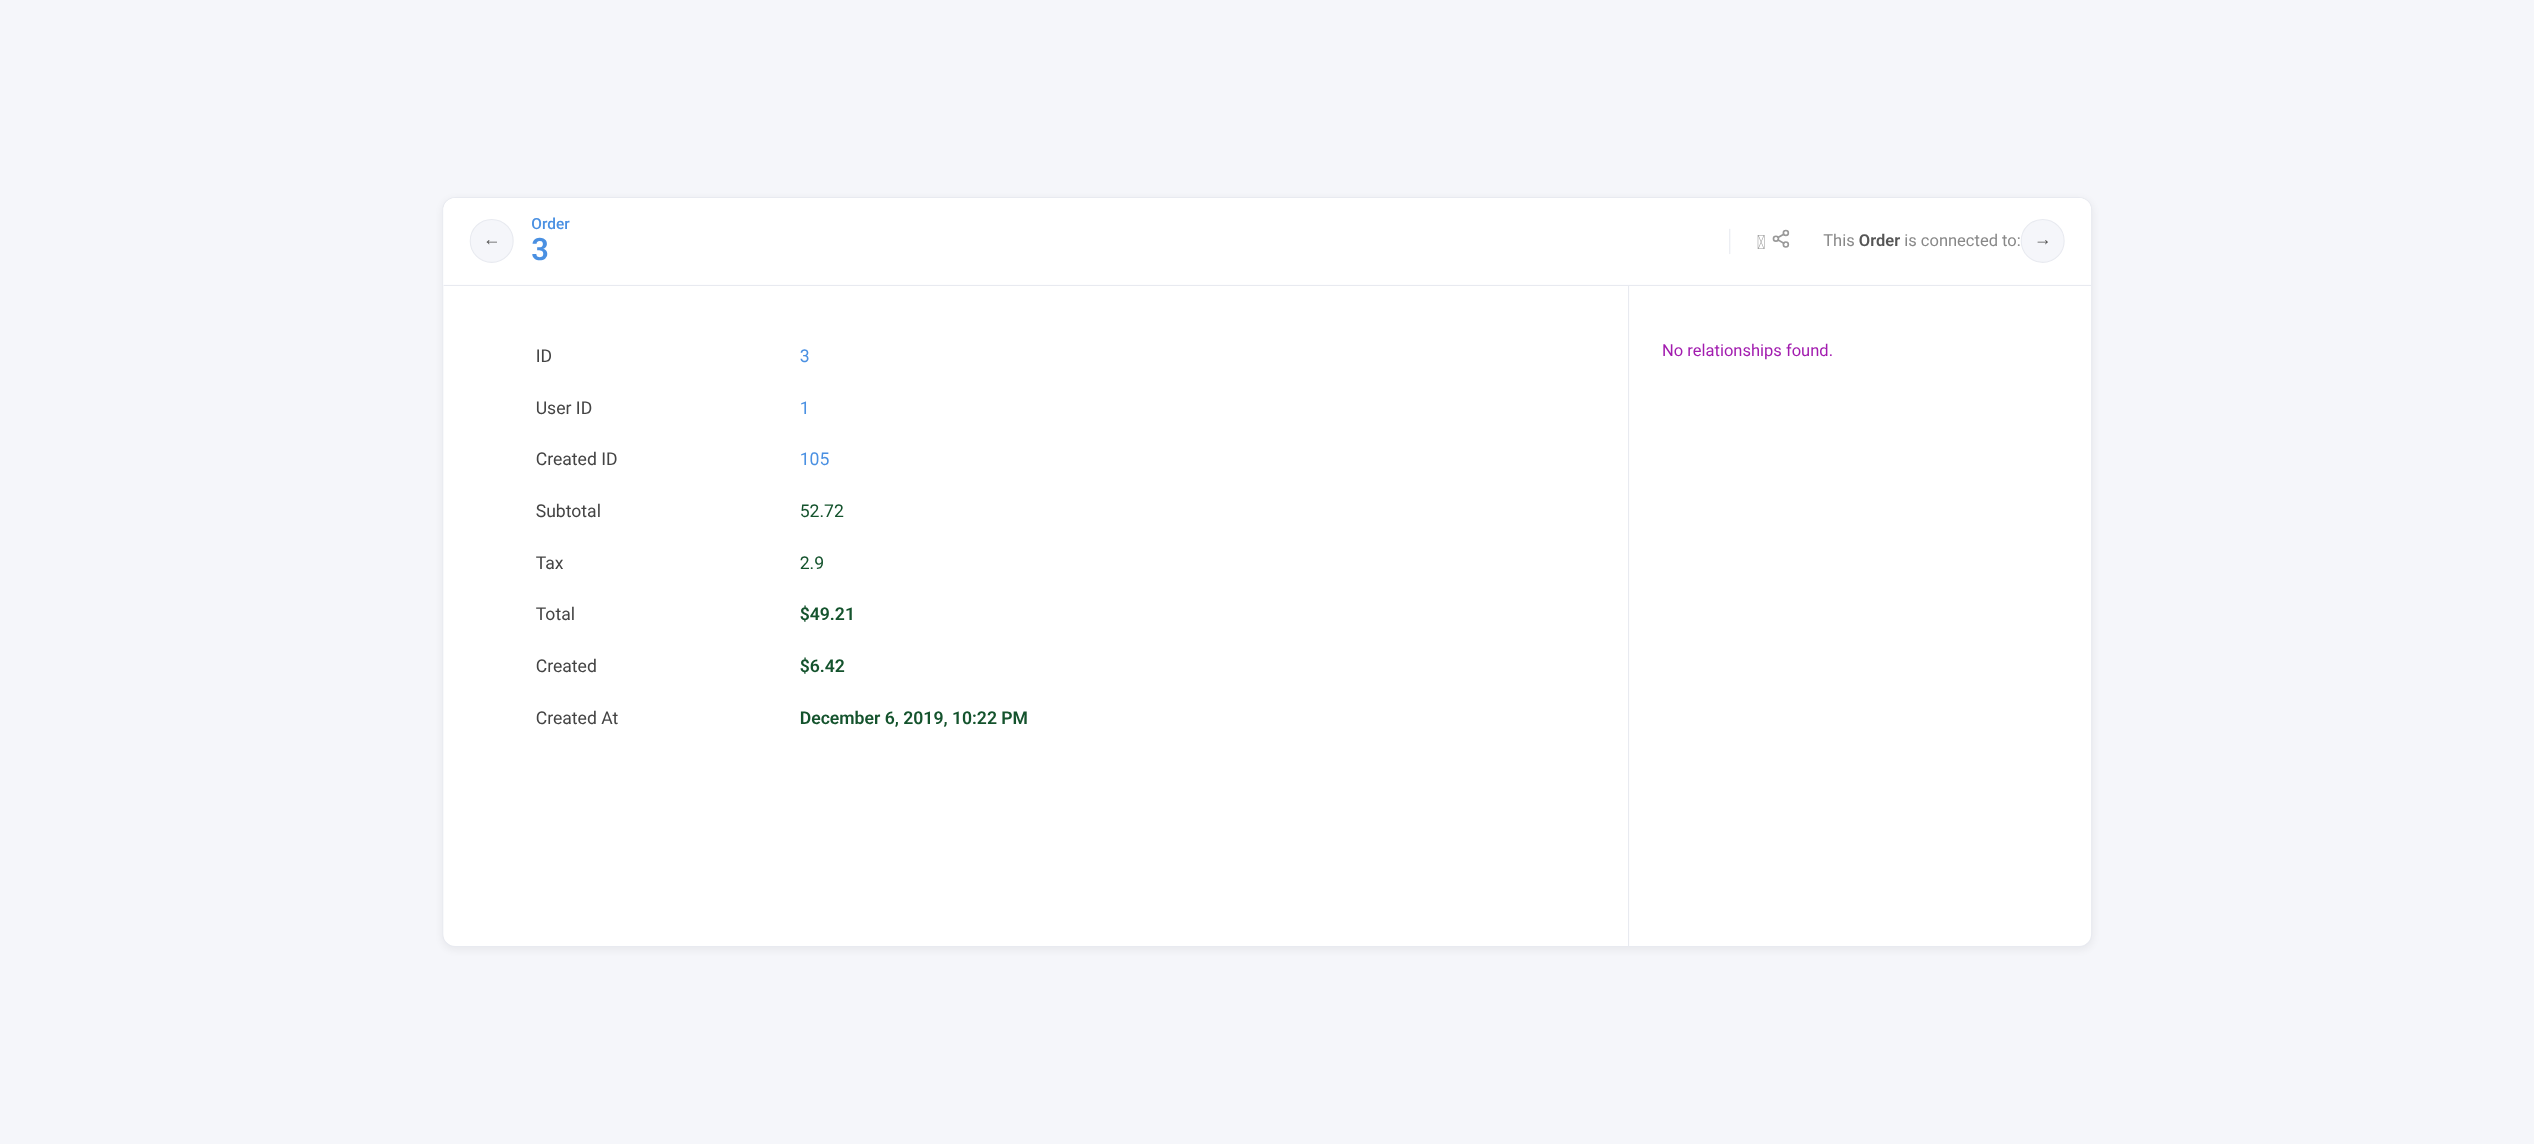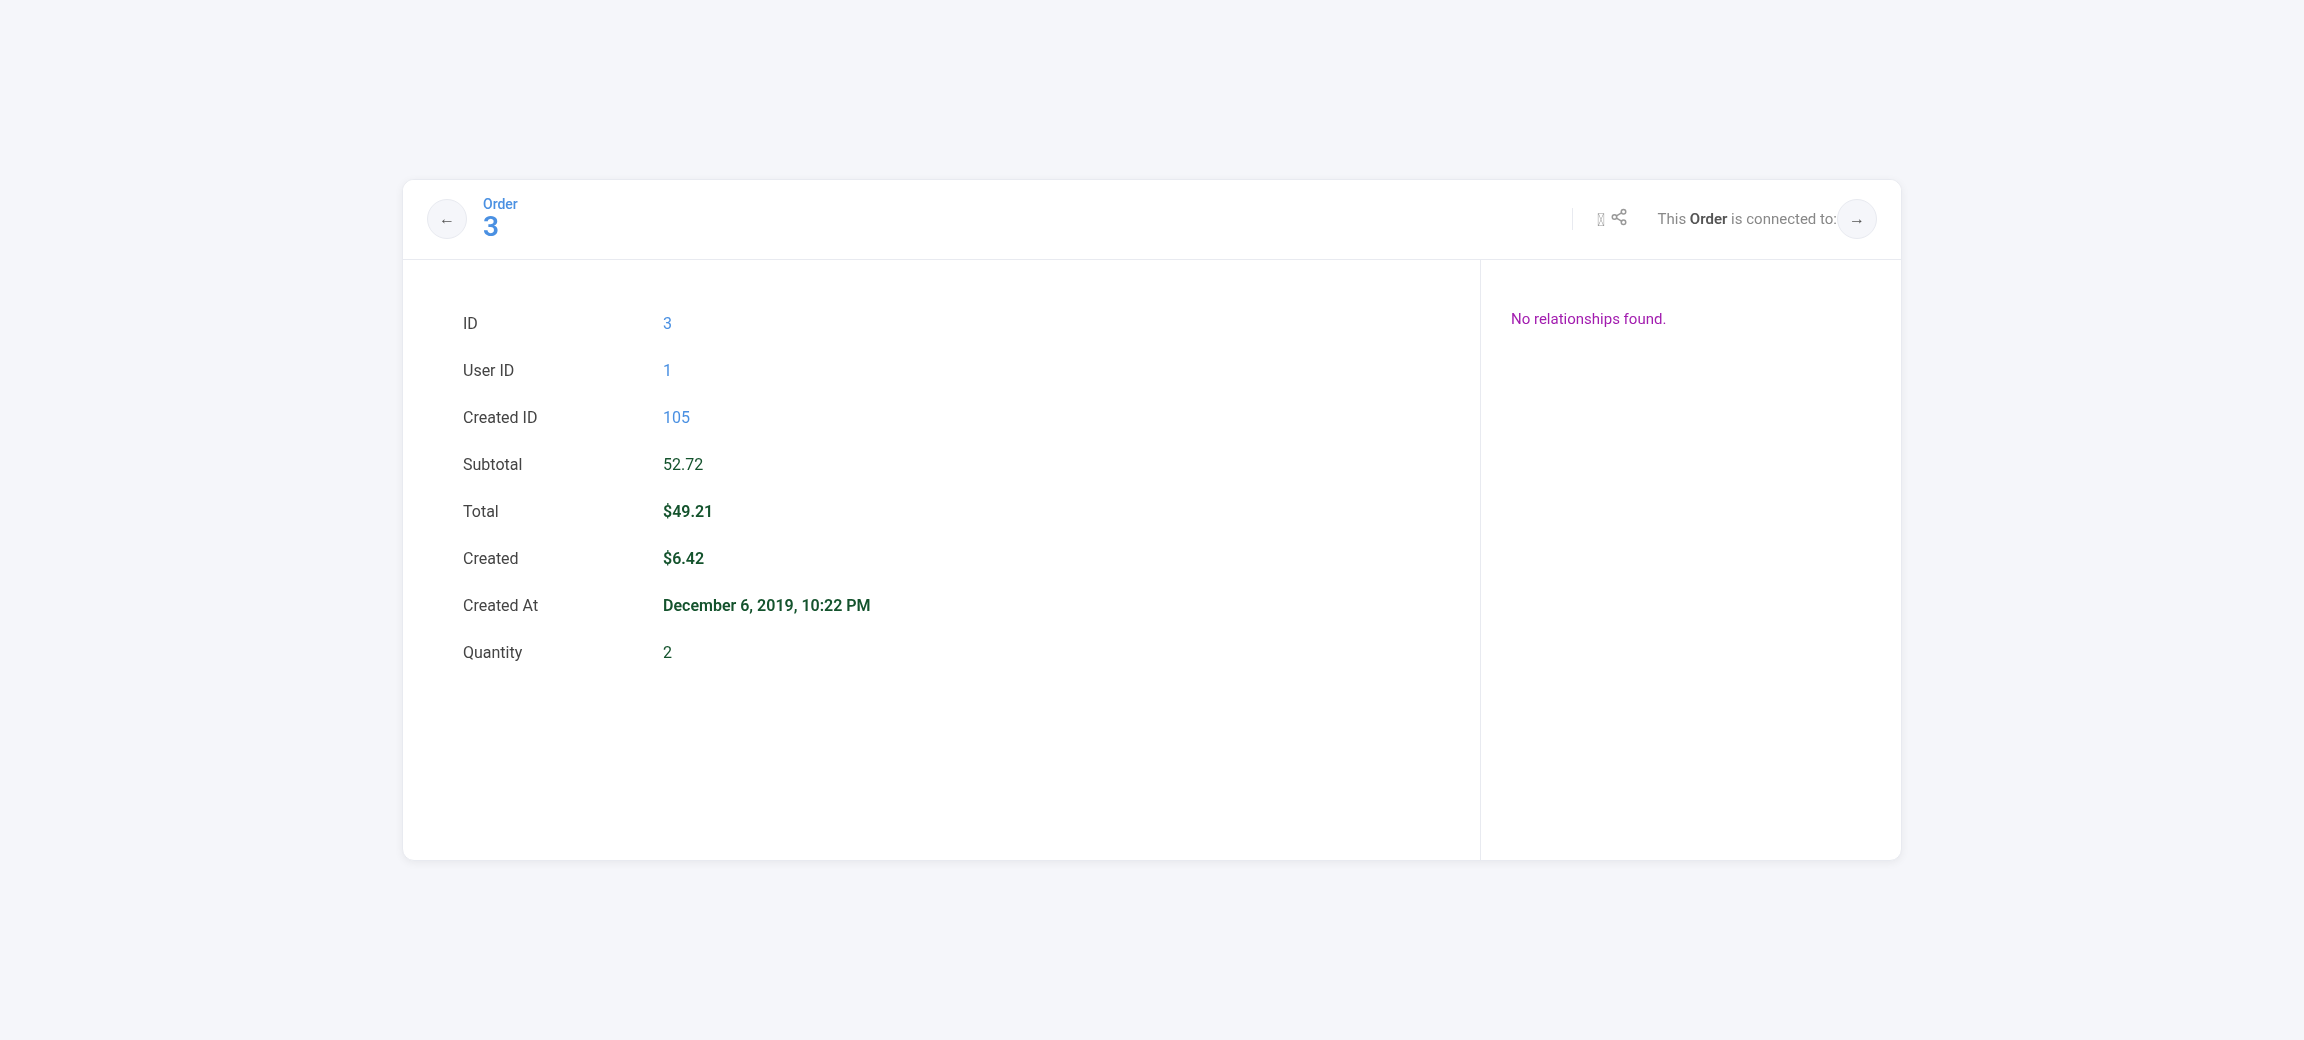--- a/index.html
+++ b/index.html
@@ -124,20 +124,22 @@
     .detail-panel {
       flex: 1;
       padding: 40px 60px;
       border-right: 1px solid #e8eaf0;
     }
 
     .field-row {
       display: flex;
       align-items: baseline;
       padding: 14px 0;
+      gap: 40px;
+      margin-left: 24px;
     }
 
     .field-label {
       width: 200px;
       flex-shrink: 0;
       color: #444;
       font-size: 16px;
       font-weight: 400;
     }
 
@@ -216,34 +218,34 @@
         </div>
         <div class="field-row">
           <div class="field-label">Created ID</div>
           <div class="field-value link">105</div>
         </div>
         <div class="field-row">
           <div class="field-label">Subtotal</div>
           <div class="field-value">52.72</div>
         </div>
         <div class="field-row">
+          <div class="field-label">Tax</div>
+          <div class="field-value">2.9</div>
+        </div>
+        <div class="field-row">
           <div class="field-label">Total</div>
           <div class="field-value bold">$49.21</div>
         </div>
         <div class="field-row">
           <div class="field-label">Created</div>
           <div class="field-value bold">$6.42</div>
         </div>
         <div class="field-row">
           <div class="field-label">Created At</div>
           <div class="field-value bold">December 6, 2019, 10:22 PM</div>
-        </div>
-        <div class="field-row">
-          <div class="field-label">Quantity</div>
-          <div class="field-value">2</div>
         </div>
       </div>
 
     <div class="relations-panel">
       <p class="no-relationships">No relationships found.</p>
     </div>
 
   </div>
 </div>
 

